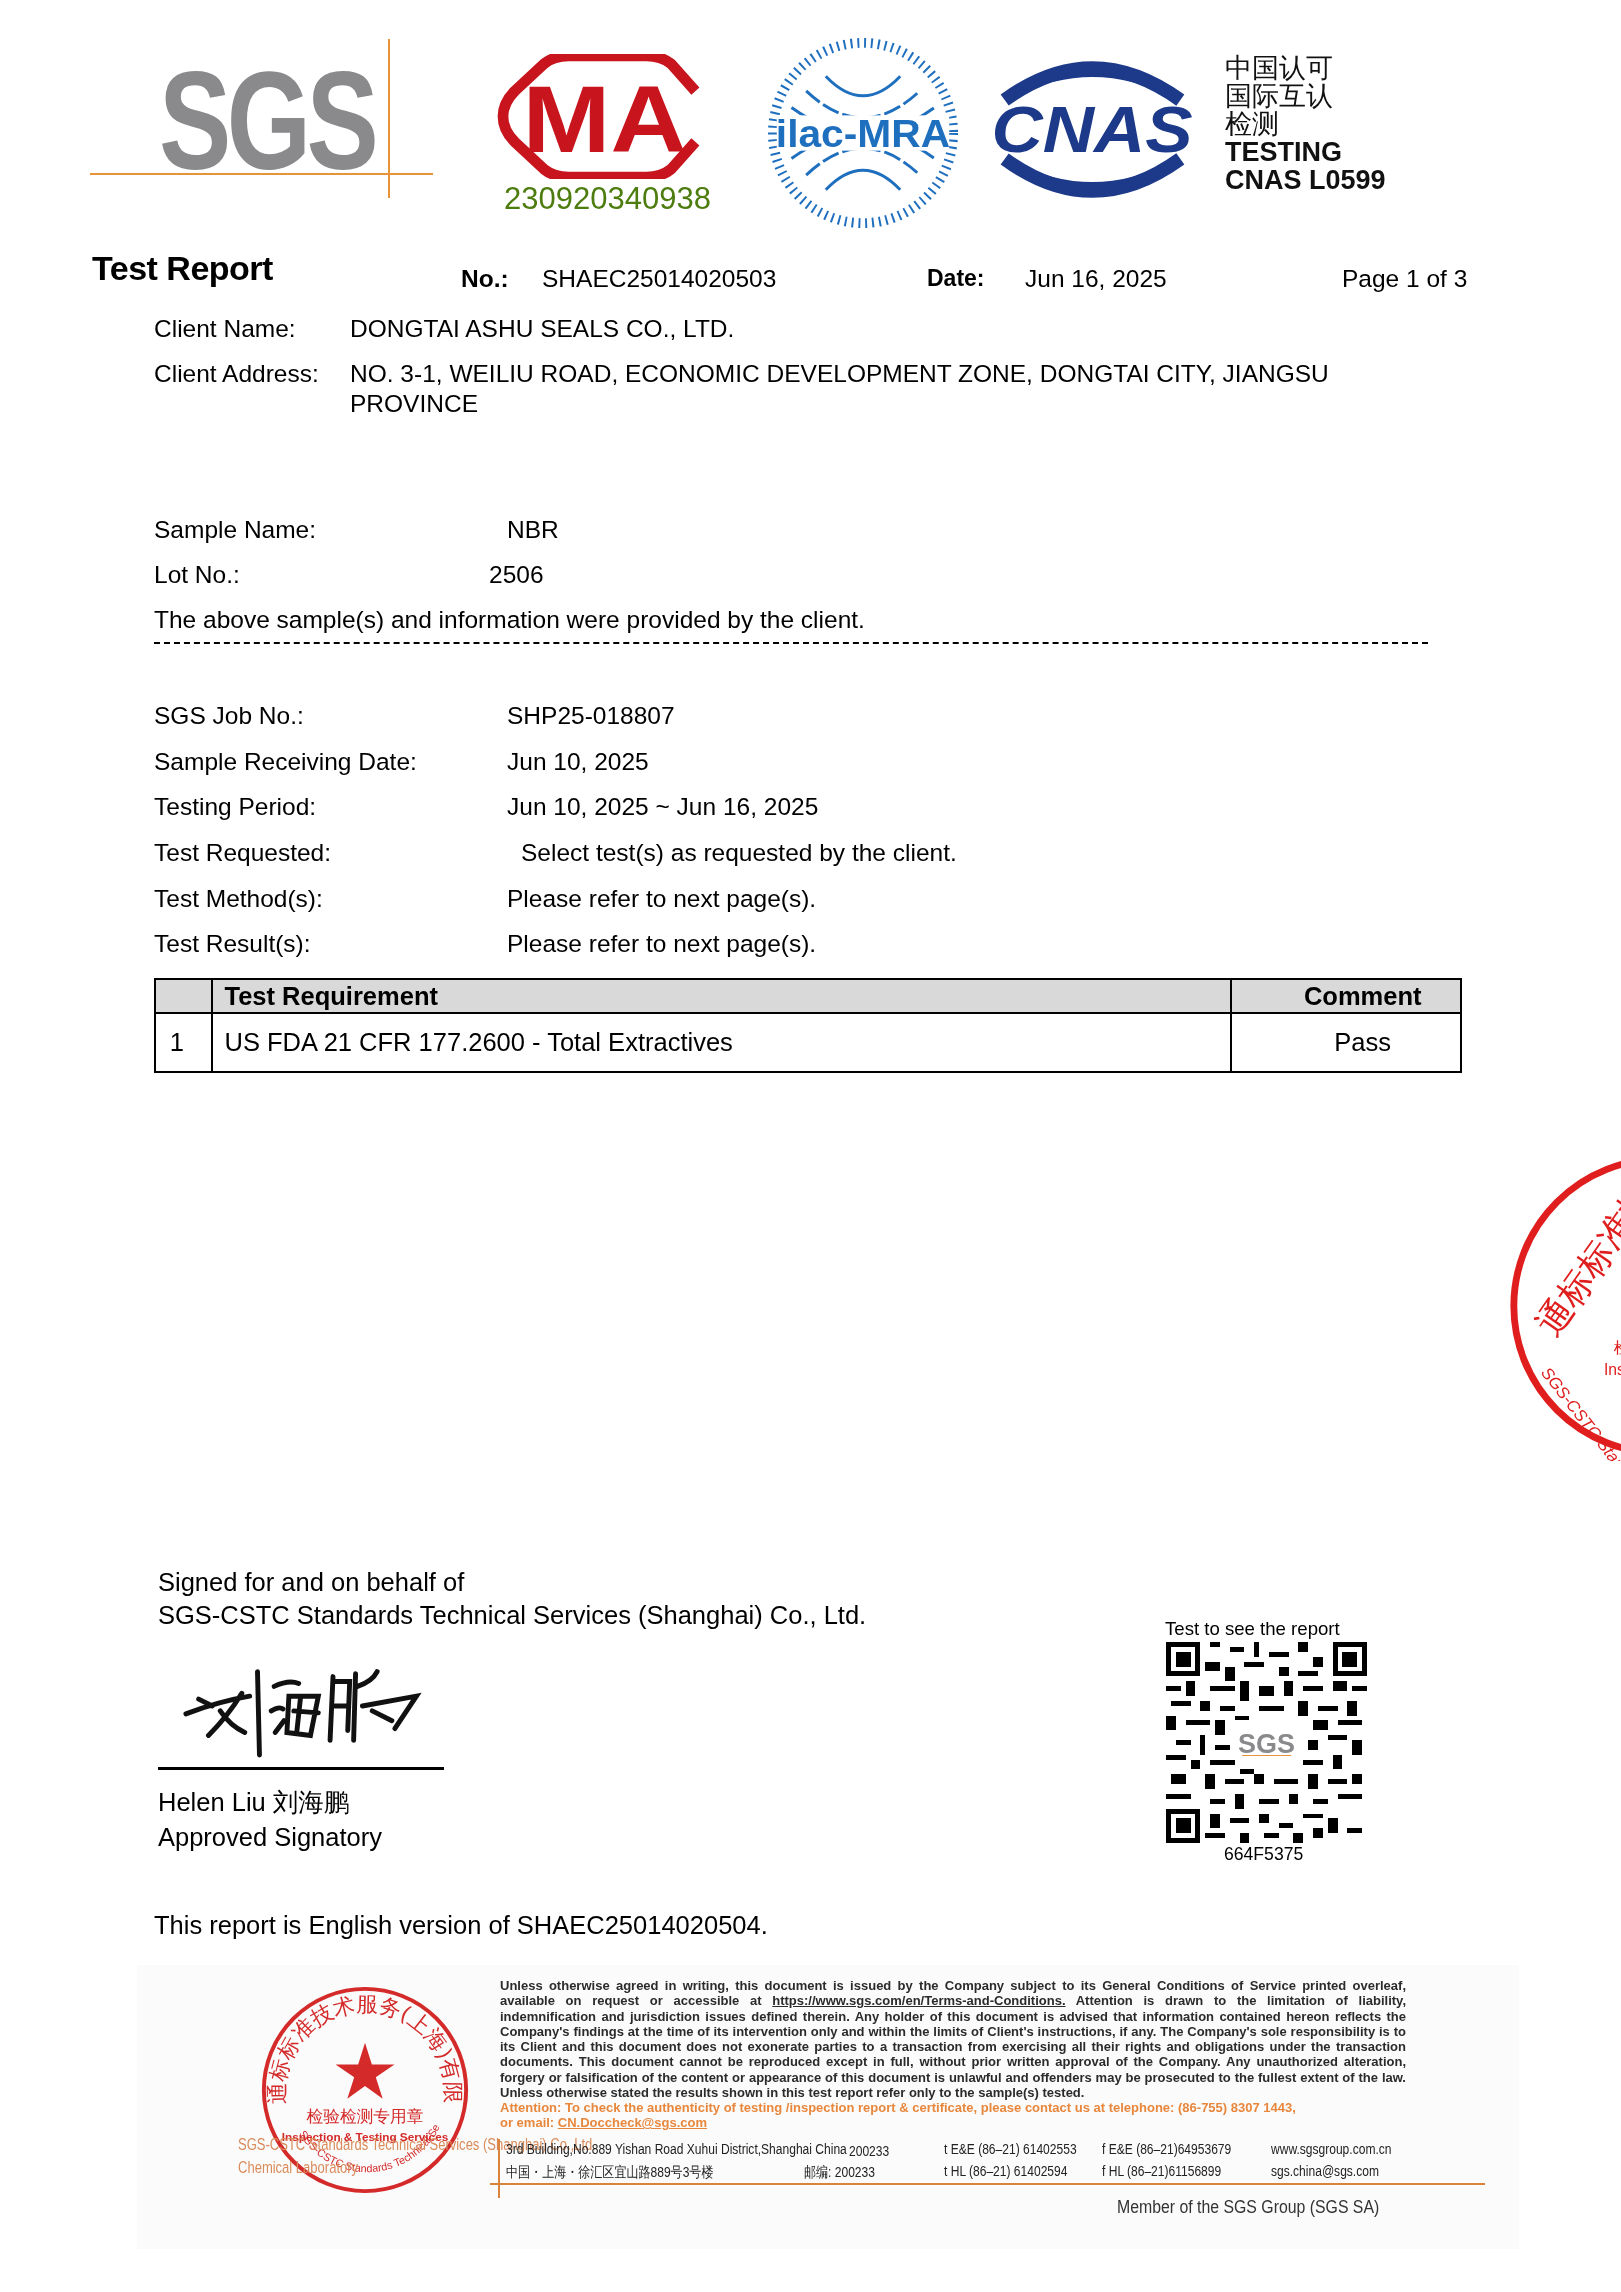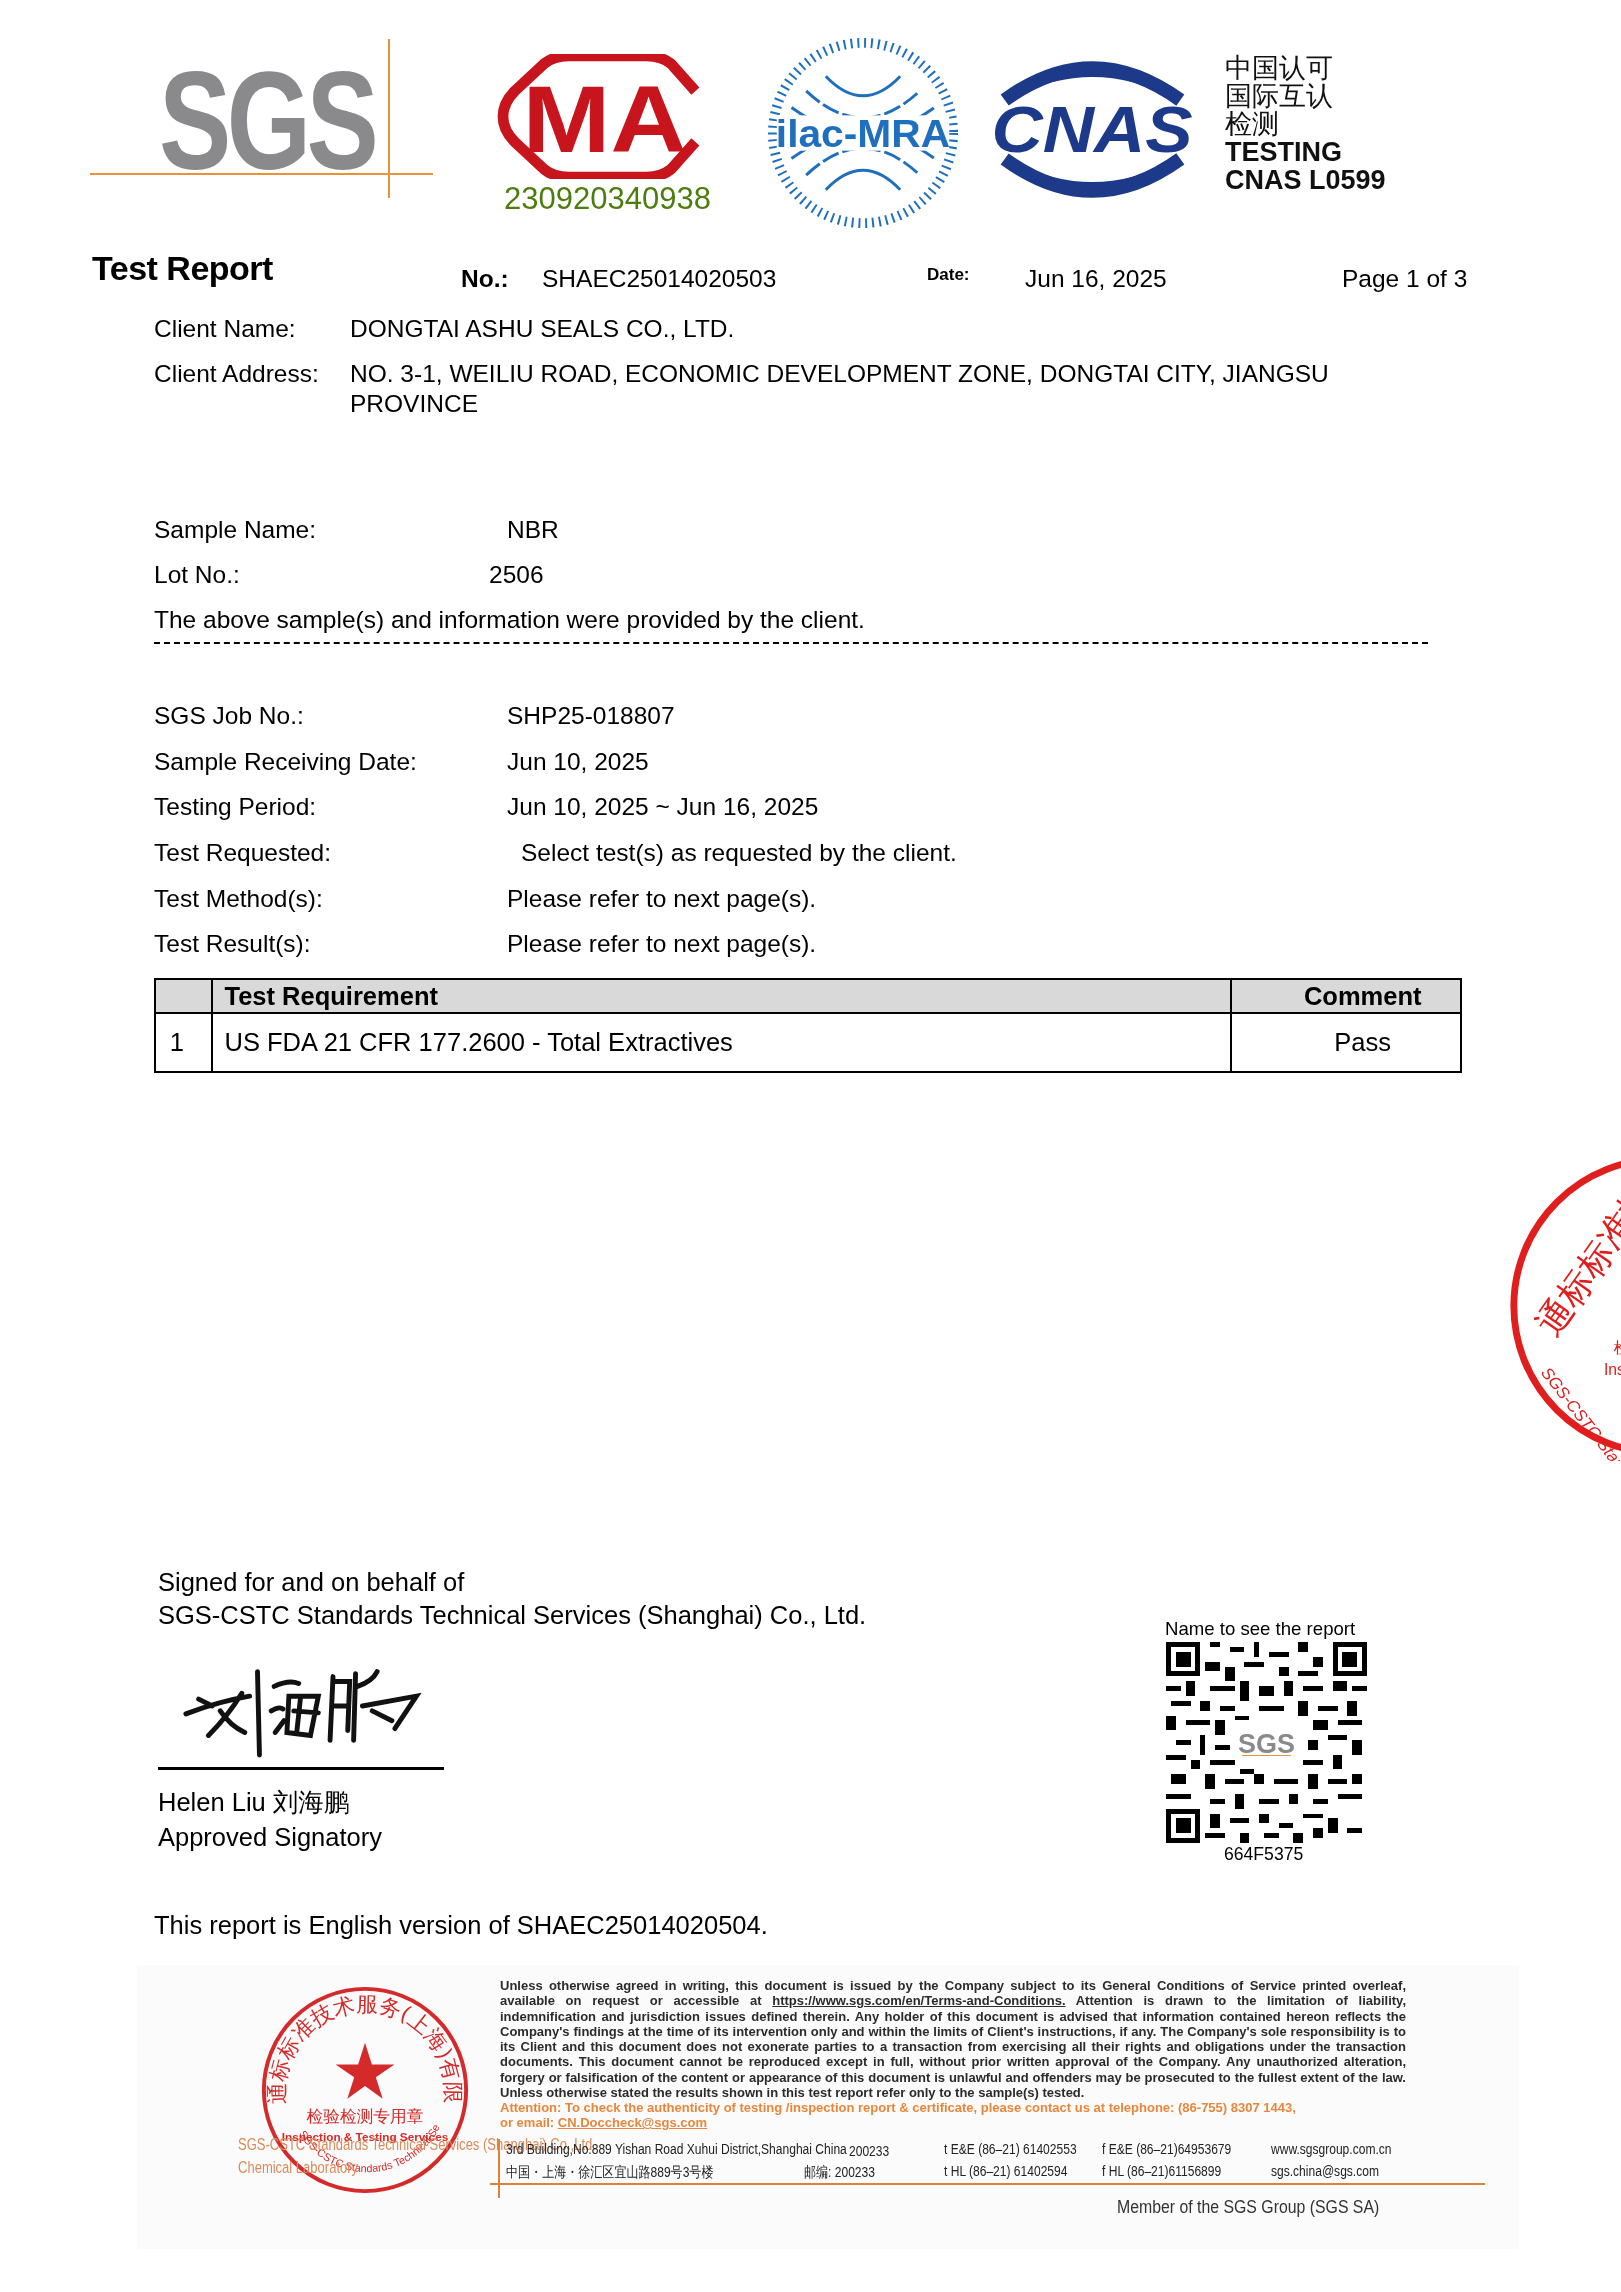--- a/index.html
+++ b/index.html
@@ -18,21 +18,21 @@
 
     .ilac-logo { left: 767px; top: 37px; width: 192px; height: 192px; }
     .cnas-logo { left: 987px; top: 51px; width: 211px; height: 157px; }
     .cnas-text { left: 1225px; top: 54px; font-size: 27px; line-height: 28px; color: #111; }
     .cnas-text .b { font-weight: bold; }
 
     
     .title { left: 92px; top: 249px; font-size: 34px; font-weight: bold; letter-spacing: -0.5px; }
     .no-label { left: 461px; top: 265px; font-size: 24.5px; font-weight: bold; }
     .no-val { left: 542px; top: 265px; font-size: 24.5px; }
-    .date-label { left: 927px; top: 265px; font-size: 17px; font-weight: bold; }
+    .date-label { left: 927px; top: 265px; font-size: 23px; font-weight: bold; }
     .date-val { left: 1025px; top: 265px; font-size: 24.5px; }
     .page-val { left: 1342px; top: 265px; font-size: 24.5px; }
 
     .row { position: absolute; font-size: 24.5px; line-height: 30px; }
     .lbl { position: absolute; left: 0; white-space: nowrap; }
     .val { position: absolute; white-space: nowrap; }
 
     .dashes { left: 154px; top: 642px; width: 1274px; height: 2px; border-top: 2px dashed #000; }
 
     
@@ -211,21 +211,21 @@
   <svg width="255" height="108" viewBox="0 0 260 110">
     <path d="M18 48 L32 55 M5 63 Q40 50 70 45 M28 85 Q48 65 62 42 M40 60 Q50 75 65 82 M78 20 L80 105" fill="none" stroke="#111" stroke-width="5" stroke-linecap="round"></path>
     <path d="M95 35 Q110 28 120 32 M92 60 Q100 55 104 58 M96 82 L105 70 M110 45 L140 45 L132 85 L108 82 Z M115 60 L140 62 M122 45 L118 82" fill="none" stroke="#111" stroke-width="5" stroke-linecap="round"></path>
     <path d="M155 25 L152 90 M155 30 L172 30 L170 80 M157 55 L170 55 M178 22 L176 90 M180 35 Q195 30 200 20 M185 55 L240 45 L218 78 M195 60 L215 70" fill="none" stroke="#111" stroke-width="5" stroke-linecap="round"></path>
   </svg>
 </div>
 <div class="abs sig-line"></div>
 <div class="abs sig-name">Helen Liu 刘海鹏</div>
 <div class="abs sig-title">Approved Signatory</div>
 
-<div class="abs qr-caption">Name to see the report</div>
+<div class="abs qr-caption">Test to see the report</div>
 <div class="abs qr">
   <svg width="201" height="201" viewBox="0 0 41 41" shape-rendering="crispEdges">
     <rect width="41" height="41" fill="#fff"></rect>
     <g fill="#000">
       <rect x="0" y="0" width="7" height="7"></rect>
         <rect x="1" y="1" width="5" height="5" fill="#fff"></rect>
         <rect x="2" y="2" width="3" height="3"></rect>
       <rect x="34" y="0" width="7" height="7"></rect>
         <rect x="35" y="1" width="5" height="5" fill="#fff"></rect>
         <rect x="36" y="2" width="3" height="3"></rect>

